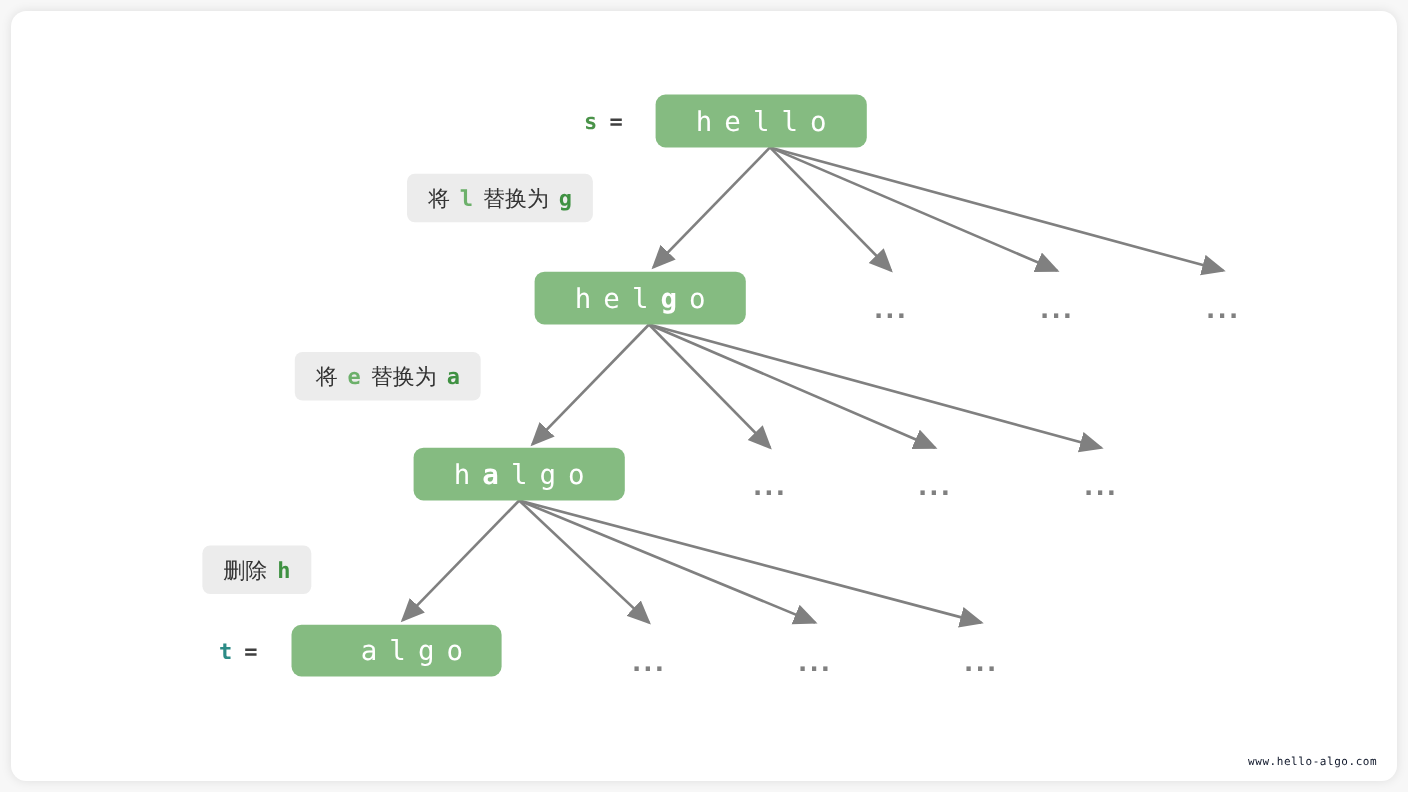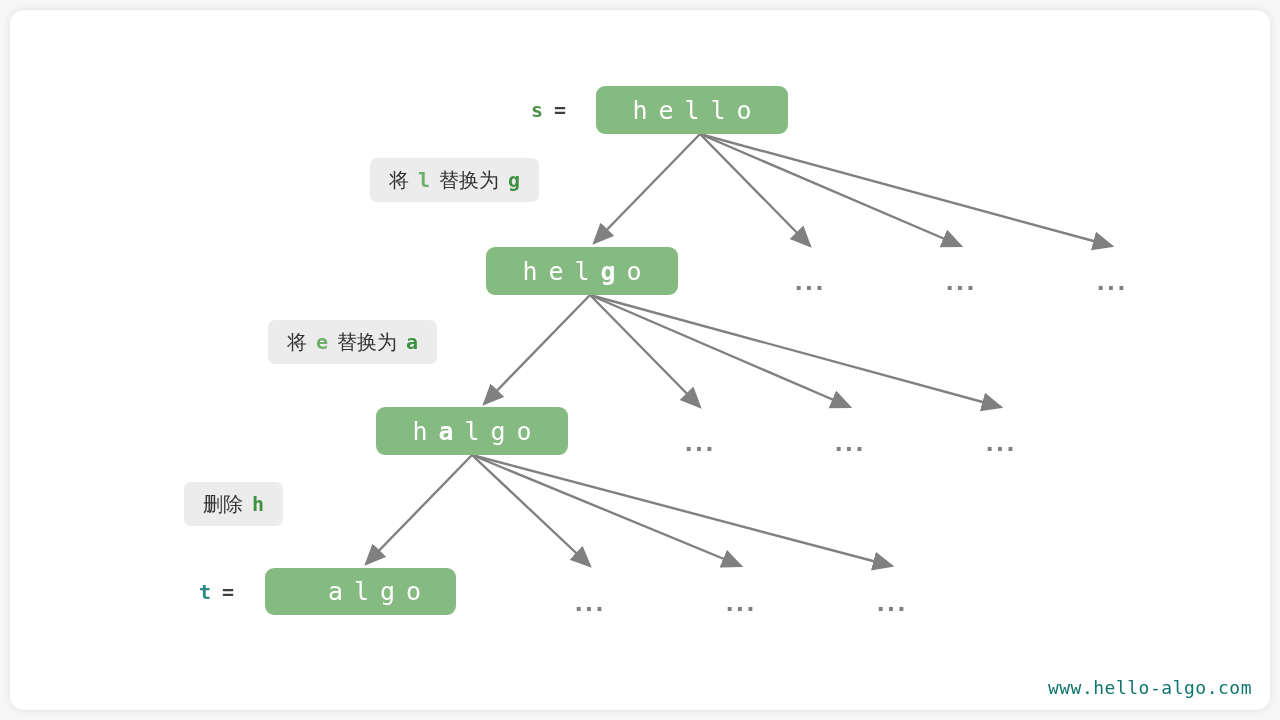--- a/index.html
+++ b/index.html
@@ -117,22 +117,22 @@
     line-height: 1;
     transform: translate(-50%, -50%);
   }
 
   
   .watermark {
     position: absolute;
     right: 28px;
     bottom: 22px;
     font-family: "DejaVu Sans Mono", monospace;
-    font-size: 18px;
-    color: #0f766e;
+    font-size: 10px;
+    color: #0f172a;
     letter-spacing: 0.5px;
   }
 </style>
 </head>
 <body>
 
 <div id="canvas">
   <div class="card"></div>
 
   <svg id="arrows" viewBox="0 0 1280 720" xmlns="http://www.w3.org/2000/svg">
@@ -212,21 +212,21 @@
     <span class="ch hl">a</span>
     <span class="ch">l</span>
     <span class="ch">g</span>
     <span class="ch">o</span>
   </div>
 
   <div class="ellipsis" style="left:590px; top:604px;">...</div>
   <div class="ellipsis" style="left:741px; top:604px;">...</div>
   <div class="ellipsis" style="left:892px; top:604px;">...</div>
 
-  <div class="opnote" style="left:184px; top:482px;">
+  <div class="opnote" style="left:184px; top:496px;">
     <span>删除</span>
     <span class="mono g-dark">h</span>
   </div>
 
   <div class="varlabel" style="left:199px; top:580px;">
     <span class="vname teal">t</span>
     <span class="veq">=</span>
   </div>
 
   <div class="strbox" style="left:265px; top:568px; width:191px; height:47px; justify-content:center; padding-left:28px;">

